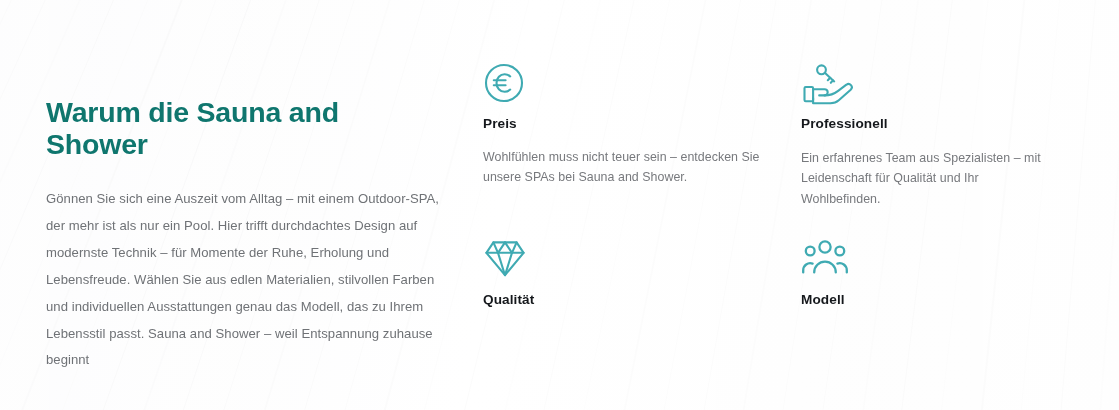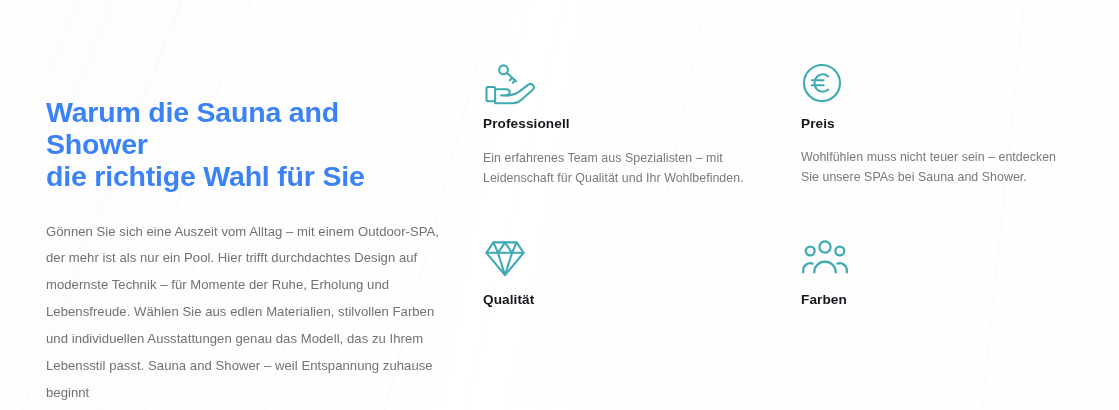--- a/index.html
+++ b/index.html
@@ -58,21 +58,21 @@
     left: 46px;
     top: 96px;
     width: 400px;
   }
 
   #page-title {
     margin: 0;
     font-size: 28.5px;
     line-height: 1.13;
     font-weight: bold;
-    color: #3b82f6;
+    color: #0f766e;
     letter-spacing: -0.2px;
   }
 
   #intro-paragraph {
     margin: 26px 0 0 0;
     font-size: 13.1px;
     line-height: 2.05;
     color: #6f7276;
     letter-spacing: 0.05px;
   }
@@ -160,56 +160,55 @@
       <div class="band wide" style="left: 1000px; transform: rotate(5.9deg); opacity: 1;"></div>
       <div class="band" style="left: 1037.78px; transform: rotate(5.34deg); opacity: 0.49;"></div>
       <div class="band" style="left: 1075.56px; transform: rotate(4.78deg); opacity: 0.99;"></div>
       <div class="band wide" style="left: 1113.33px; transform: rotate(4.23deg); opacity: 0.63;"></div>
       <div class="veil"></div>
     </div>
 
   <div id="intro-column" data-name="intro-column">
     <h1 id="page-title" data-name="page-title">
       <span data-name="page-title-line-1">Warum die Sauna and Shower</span><br>
-      <span data-name="page-title-line-2">die richtige Wahl für Sie</span>
     </h1>
     <p id="intro-paragraph" data-name="intro-paragraph">Gönnen Sie sich eine Auszeit vom Alltag – mit einem Outdoor-SPA, der mehr ist als nur ein Pool.  Hier trifft durchdachtes Design auf modernste Technik – für Momente der Ruhe, Erholung und Lebensfreude.  Wählen Sie aus edlen Materialien, stilvollen Farben und individuellen Ausstattungen genau das Modell, das zu Ihrem Lebensstil passt. Sauna and Shower – weil Entspannung zuhause beginnt</p>
   </div>
 
   <div id="features" data-name="feature-grid">
+
+    <div class="feature" data-name="feature-card-preis">
+      <span class="feature-icon" data-name="euro-circle-icon">
+        <svg width="42" height="42" viewBox="0 0 42 42" fill="none" stroke="#3FAAB2" stroke-width="2.1" stroke-linecap="round" stroke-linejoin="round">
+          <circle cx="21" cy="21" r="18"></circle>
+          <path d="M27.2 14.4a8.1 8.1 0 0 0-5.6-2.2c-4.5 0-8.1 3.9-8.1 8.8s3.6 8.8 8.1 8.8a8.1 8.1 0 0 0 5.6-2.2"></path>
+          <line x1="10.8" y1="18.2" x2="22.6" y2="18.2"></line>
+          <line x1="10.8" y1="23.2" x2="22.6" y2="23.2"></line>
+        </svg>
+      </span>
+      <h3 class="feature-title" data-name="feature-title">Preis</h3>
+      <p class="feature-text" data-name="feature-text">Wohlfühlen muss nicht teuer sein – entdecken Sie unsere SPAs bei Sauna and Shower.</p>
+    </div>
 
     <div class="feature" data-name="feature-card-professionell">
       <span class="feature-icon" data-name="hand-key-icon">
         <svg width="52" height="44" viewBox="0 0 52 44" fill="none" stroke="#3FAAB2" stroke-width="2.1" stroke-linecap="round" stroke-linejoin="round">
           <circle cx="20.5" cy="7.8" r="4.4"></circle>
           <line x1="23.8" y1="10.8" x2="33.2" y2="19.4"></line>
           <line x1="29.2" y1="15.8" x2="26.8" y2="18.2"></line>
           <line x1="32.0" y1="18.4" x2="29.8" y2="20.8"></line>
           <rect x="3.5" y="25.0" width="8.6" height="14.2" rx="1.2"></rect>
           <path d="M12.1 27.2h11.5a3.1 3.1 0 0 1 0 6.2h-5.4"></path>
           <path d="M23.6 33.4c6.4 0 9.4-1.4 13.2-4.3l8.6-6.4a3.3 3.3 0 0 1 4.3 5l-11.9 10.6c-2.6 2.3-4.8 2.9-8.4 2.9H12.1v-5.3"></path>
         </svg>
       </span>
       <h3 class="feature-title" data-name="feature-title">Professionell</h3>
       <p class="feature-text" data-name="feature-text">Ein erfahrenes Team aus Spezialisten – mit Leidenschaft für Qualität und Ihr Wohlbefinden.</p>
     </div>
 
-    <div class="feature" data-name="feature-card-preis">
-      <span class="feature-icon" data-name="euro-circle-icon">
-        <svg width="42" height="42" viewBox="0 0 42 42" fill="none" stroke="#3FAAB2" stroke-width="2.1" stroke-linecap="round" stroke-linejoin="round">
-          <circle cx="21" cy="21" r="18"></circle>
-          <path d="M27.2 14.4a8.1 8.1 0 0 0-5.6-2.2c-4.5 0-8.1 3.9-8.1 8.8s3.6 8.8 8.1 8.8a8.1 8.1 0 0 0 5.6-2.2"></path>
-          <line x1="10.8" y1="18.2" x2="22.6" y2="18.2"></line>
-          <line x1="10.8" y1="23.2" x2="22.6" y2="23.2"></line>
-        </svg>
-      </span>
-      <h3 class="feature-title" data-name="feature-title">Preis</h3>
-      <p class="feature-text" data-name="feature-text">Wohlfühlen muss nicht teuer sein – entdecken Sie unsere SPAs bei Sauna and Shower.</p>
-    </div>
-
     <div class="feature" data-name="feature-card-qualitaet">
       <span class="feature-icon" data-name="diamond-icon">
         <svg width="44" height="40" viewBox="0 0 44 40" fill="none" stroke="#3FAAB2" stroke-width="2.1" stroke-linecap="round" stroke-linejoin="round">
           <path d="M3.4 14.8 22 37.2 40.6 14.8 33.6 4.4H10.4Z"></path>
           <line x1="3.4" y1="14.8" x2="40.6" y2="14.8"></line>
           <path d="M10.4 4.4 15.0 14.8 22 37.2 29.0 14.8 33.6 4.4"></path>
           <line x1="15.0" y1="14.8" x2="22" y2="4.4"></line>
           <line x1="29.0" y1="14.8" x2="22" y2="4.4"></line>
         </svg>
       </span>
@@ -220,17 +219,17 @@
       <span class="feature-icon" data-name="people-group-icon">
         <svg width="48" height="40" viewBox="0 0 48 40" fill="none" stroke="#3FAAB2" stroke-width="2.3" stroke-linecap="round" stroke-linejoin="round">
           <circle cx="24" cy="9.0" r="5.6"></circle>
           <circle cx="9.2" cy="13.0" r="4.4"></circle>
           <circle cx="38.8" cy="13.0" r="4.4"></circle>
           <path d="M13.2 34.4a10.8 10.8 0 0 1 21.6 0"></path>
           <path d="M2.2 34.4v-2.2a7.0 7.0 0 0 1 9.4-6.6"></path>
           <path d="M45.8 34.4v-2.2a7.0 7.0 0 0 0-9.4-6.6"></path>
         </svg>
       </span>
-      <h3 class="feature-title" data-name="feature-title">Farben</h3>
+      <h3 class="feature-title" data-name="feature-title">Modell</h3>
     </div>
 
   </div>
 </div>
 
 </body></html>

